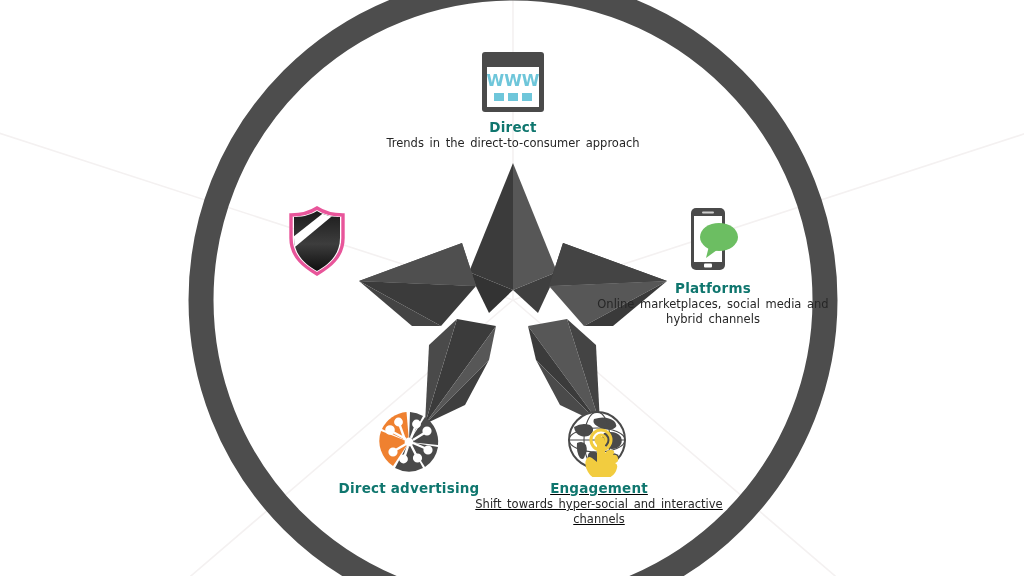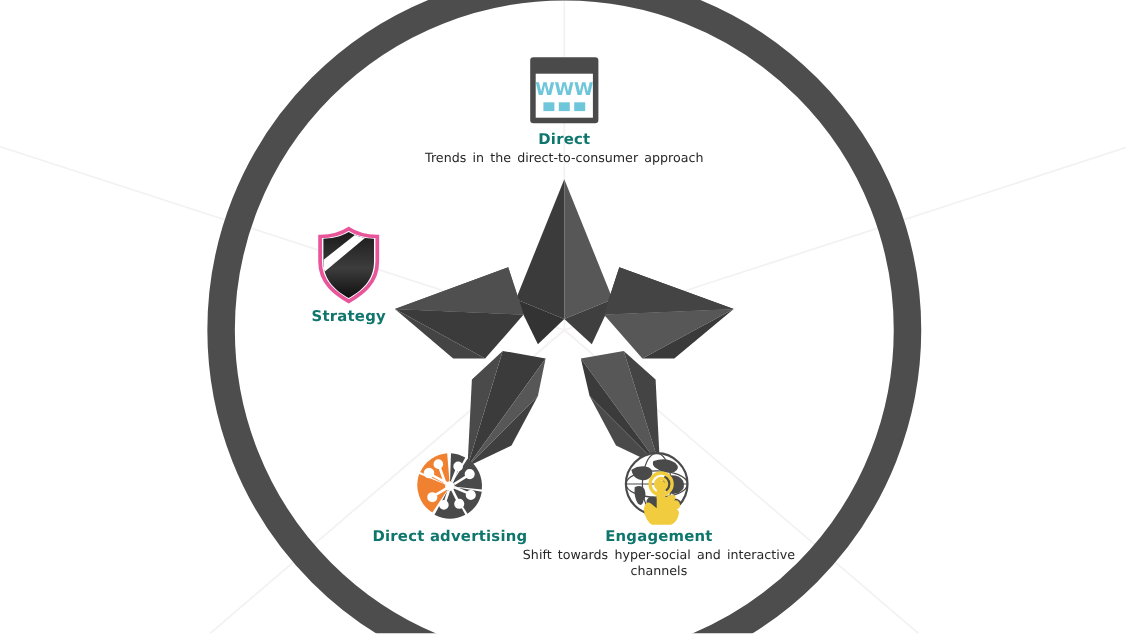--- a/index.html
+++ b/index.html
@@ -53,21 +53,21 @@
     color: #262626;
     line-height: 14.5px;
     margin-top: 1px;
     word-spacing: 2px;
   }
   
   #node-direct     { left: 383px; top: 42px;  }
   #node-strategy   { left: 187px; top: 203px; }
   #node-platforms  { left: 583px; top: 203px; }
   #node-digital    { left: 279px; top: 403px; }
-  #node-engagement { left: 469px; top: 403px; }
+  #node-engagement { left: 469px; top: 403px; text-decoration: underline; }
 </style>
 </head>
 <body>
 
 <div id="stage">
 
   <svg class="layer" viewBox="0 0 1024 576" width="1024" height="576">
     <g stroke="#f4f1f1" stroke-width="1.6" fill="none">
       <line x1="513" y1="300" x2="513" y2="-400"></line>
       <line x1="513" y1="300" x2="1190" y2="80"></line>
@@ -142,23 +142,36 @@
             <path d="M32 6 C24 11, 15 12, 9 12 L9 33 C9 50, 21 60, 32 66 C43 60, 55 50, 55 33 L55 12 C49 12, 40 11, 32 6 Z"></path>
           </clipPath>
         </defs>
         <path d="M32 3 C23 9, 13 10, 6 10 L6 33 C6 52, 20 62, 32 69 C44 62, 58 52, 58 33 L58 10 C51 10, 41 9, 32 3 Z" fill="none" stroke="#e8559a" stroke-width="3.4"></path>
         <path d="M32 6 C24 11, 15 12, 9 12 L9 33 C9 50, 21 60, 32 66 C43 60, 55 50, 55 33 L55 12 C49 12, 40 11, 32 6 Z" fill="url(#shieldGrad)"></path>
         <g clip-path="url(#shieldClip)">
           <polygon points="-2,40 46,2 58,2 -2,52" fill="#ffffff"></polygon>
         </g>
       </svg>
     </div>
-    <div class="title">Strategy</div>
-  </div>
-
+  </div>
+
+  <div class="node" id="node-platforms">
+    <div class="icon-wrap">
+      <svg width="60" height="72" viewBox="0 0 60 72">
+        <rect x="8" y="3" width="34" height="62" rx="5" fill="#4a4a4a"></rect>
+        <rect x="11" y="11" width="28" height="46" fill="#ffffff"></rect>
+        <rect x="19" y="6.5" width="12" height="2" rx="1" fill="#cfcfcf"></rect>
+        <rect x="21" y="58.5" width="8" height="4" rx="1" fill="#ffffff"></rect>
+        <ellipse cx="36" cy="32" rx="19" ry="14" fill="#6cbe62"></ellipse>
+        <polygon points="26,41 23,53 34,45" fill="#6cbe62"></polygon>
+      </svg>
+    </div>
+    <div class="title">Platforms</div>
+    <div class="desc">Online marketplaces, social media and hybrid channels</div>
+  </div>
 
   <div class="node" id="node-digital">
     <div class="icon-wrap">
       <svg width="72" height="70" viewBox="0 0 72 70">
         <g transform="translate(36,35)">
 
           <g>
             <path d="M0,0 L-2.5,-30 A30,30 0 0,0 -27,-13 Z" fill="#ef8130"></path>
             <path d="M0,0 L-28,-11 A30,30 0 0,0 -16,24 Z" fill="#ef8130"></path>
             <path d="M0,0 L-14,26 A30,30 0 0,0 14,26 Z" fill="#4a4a4a"></path>

